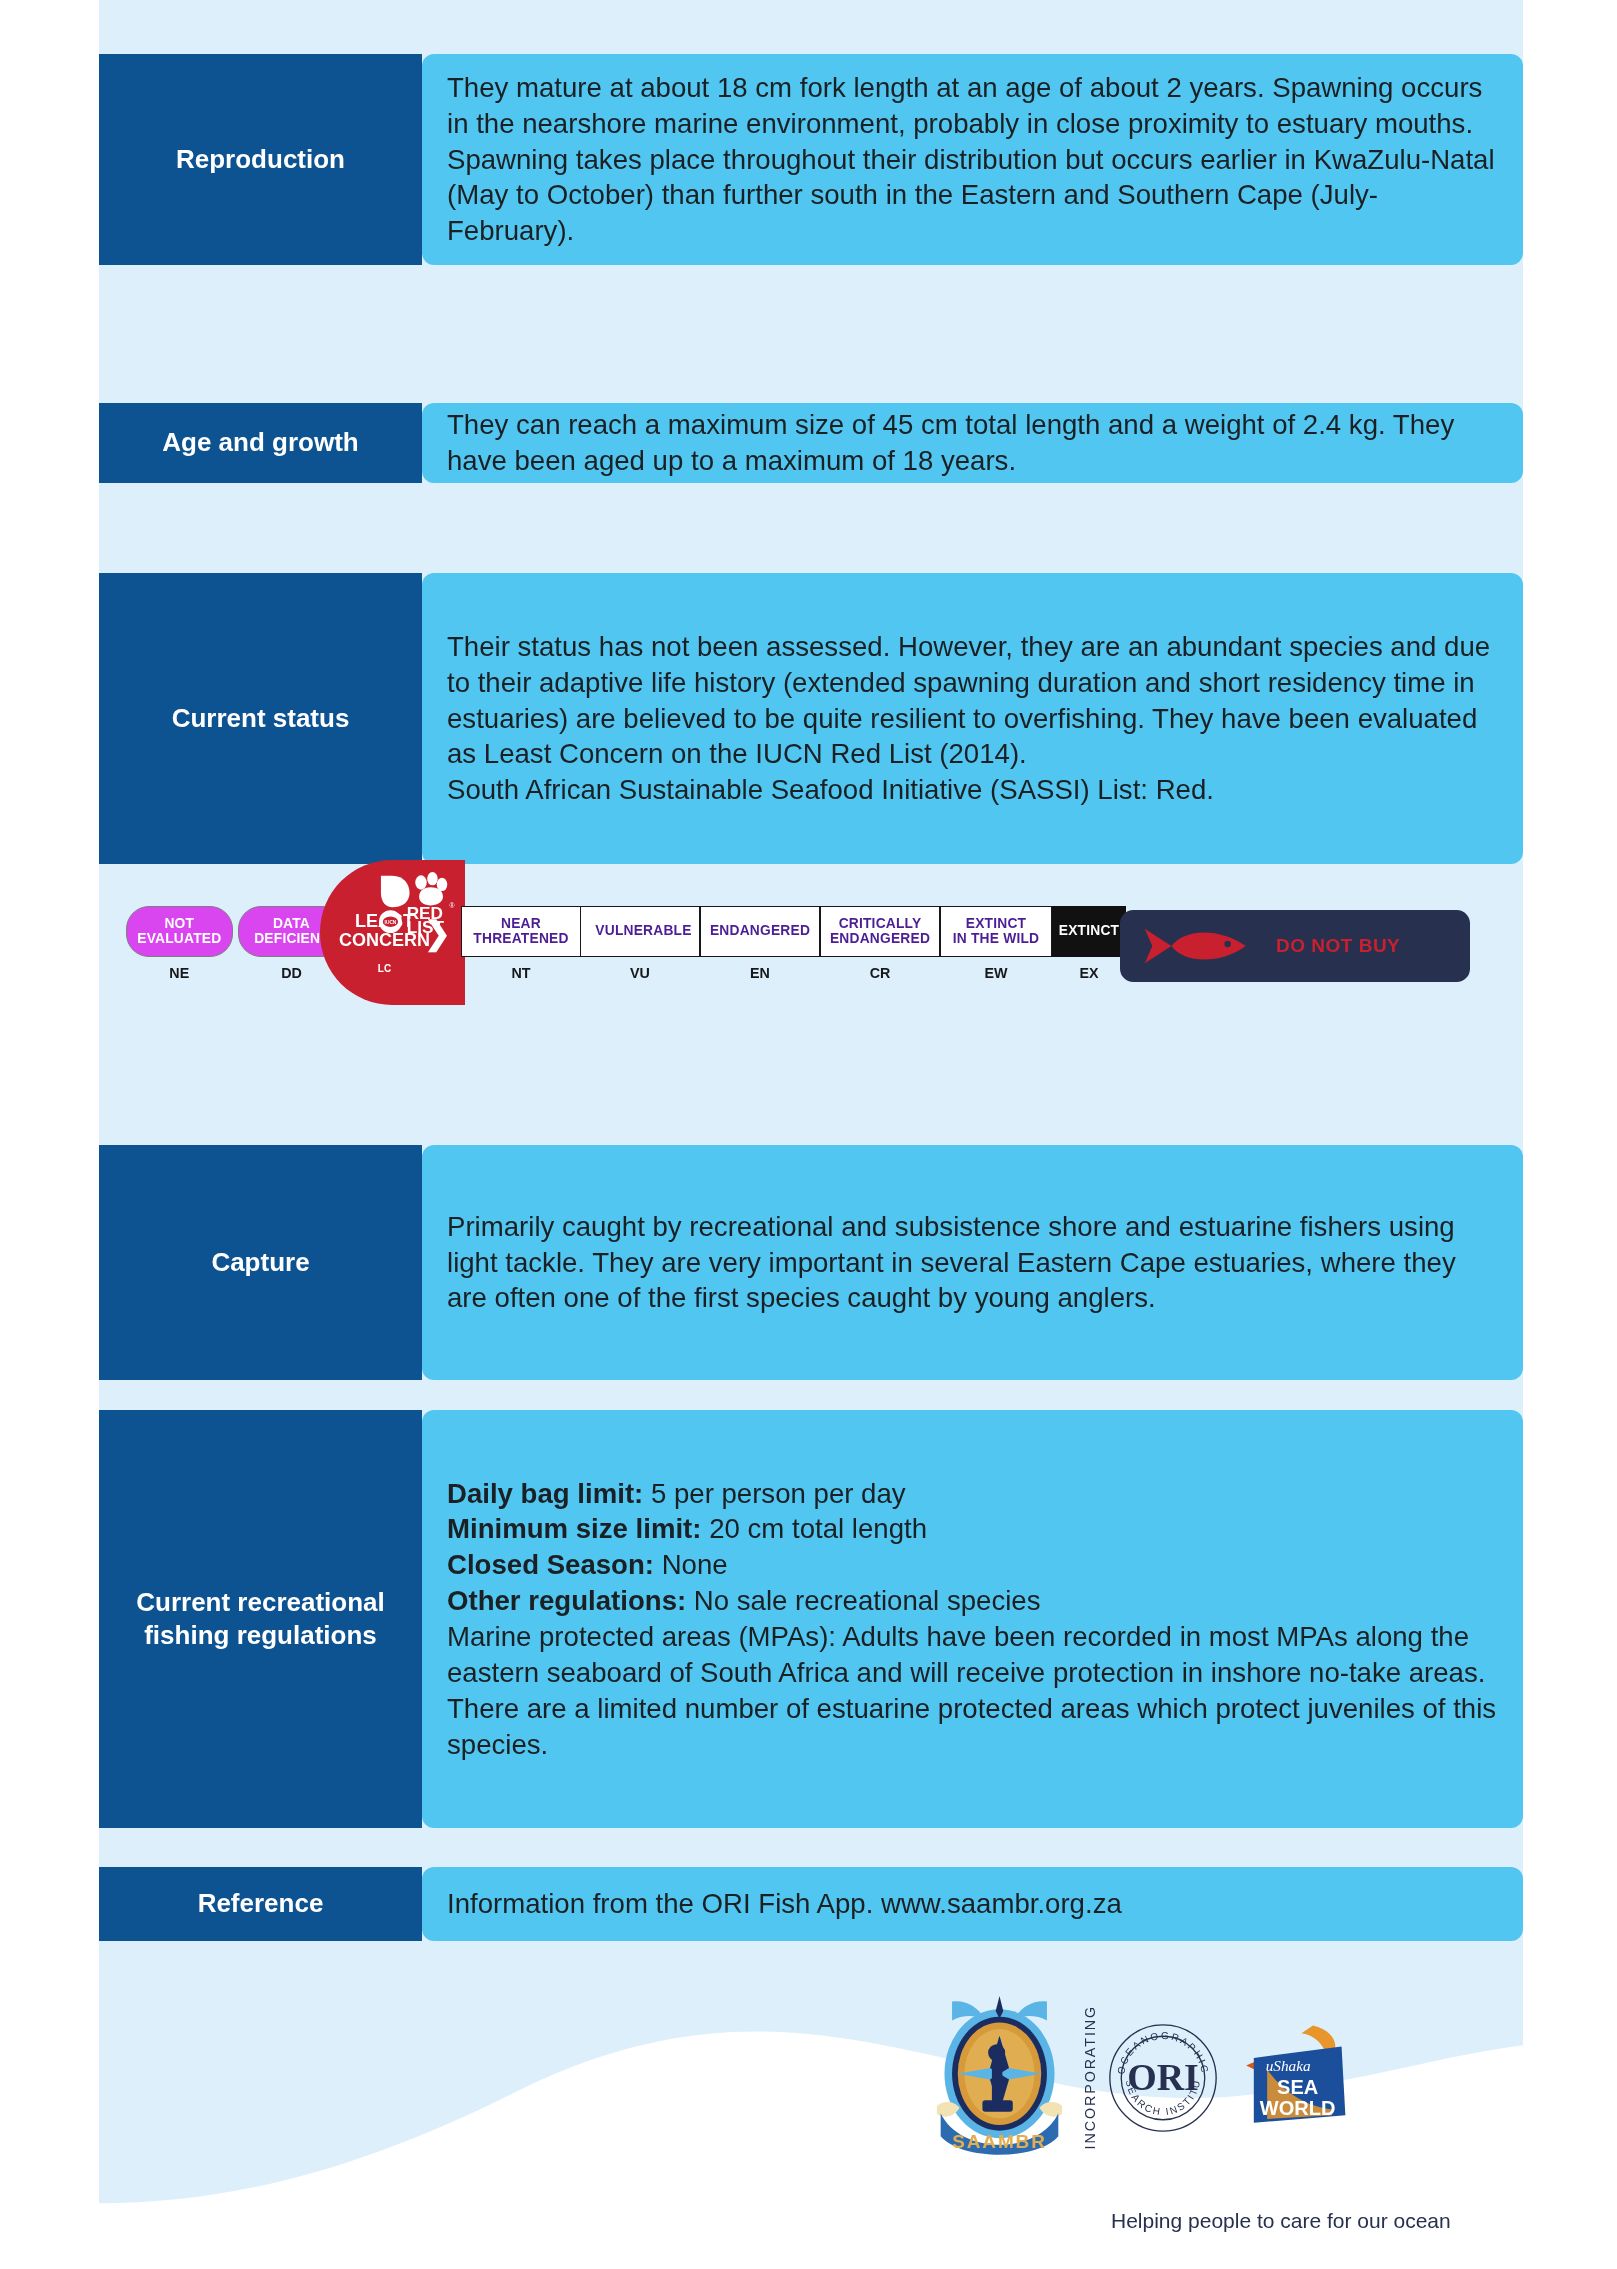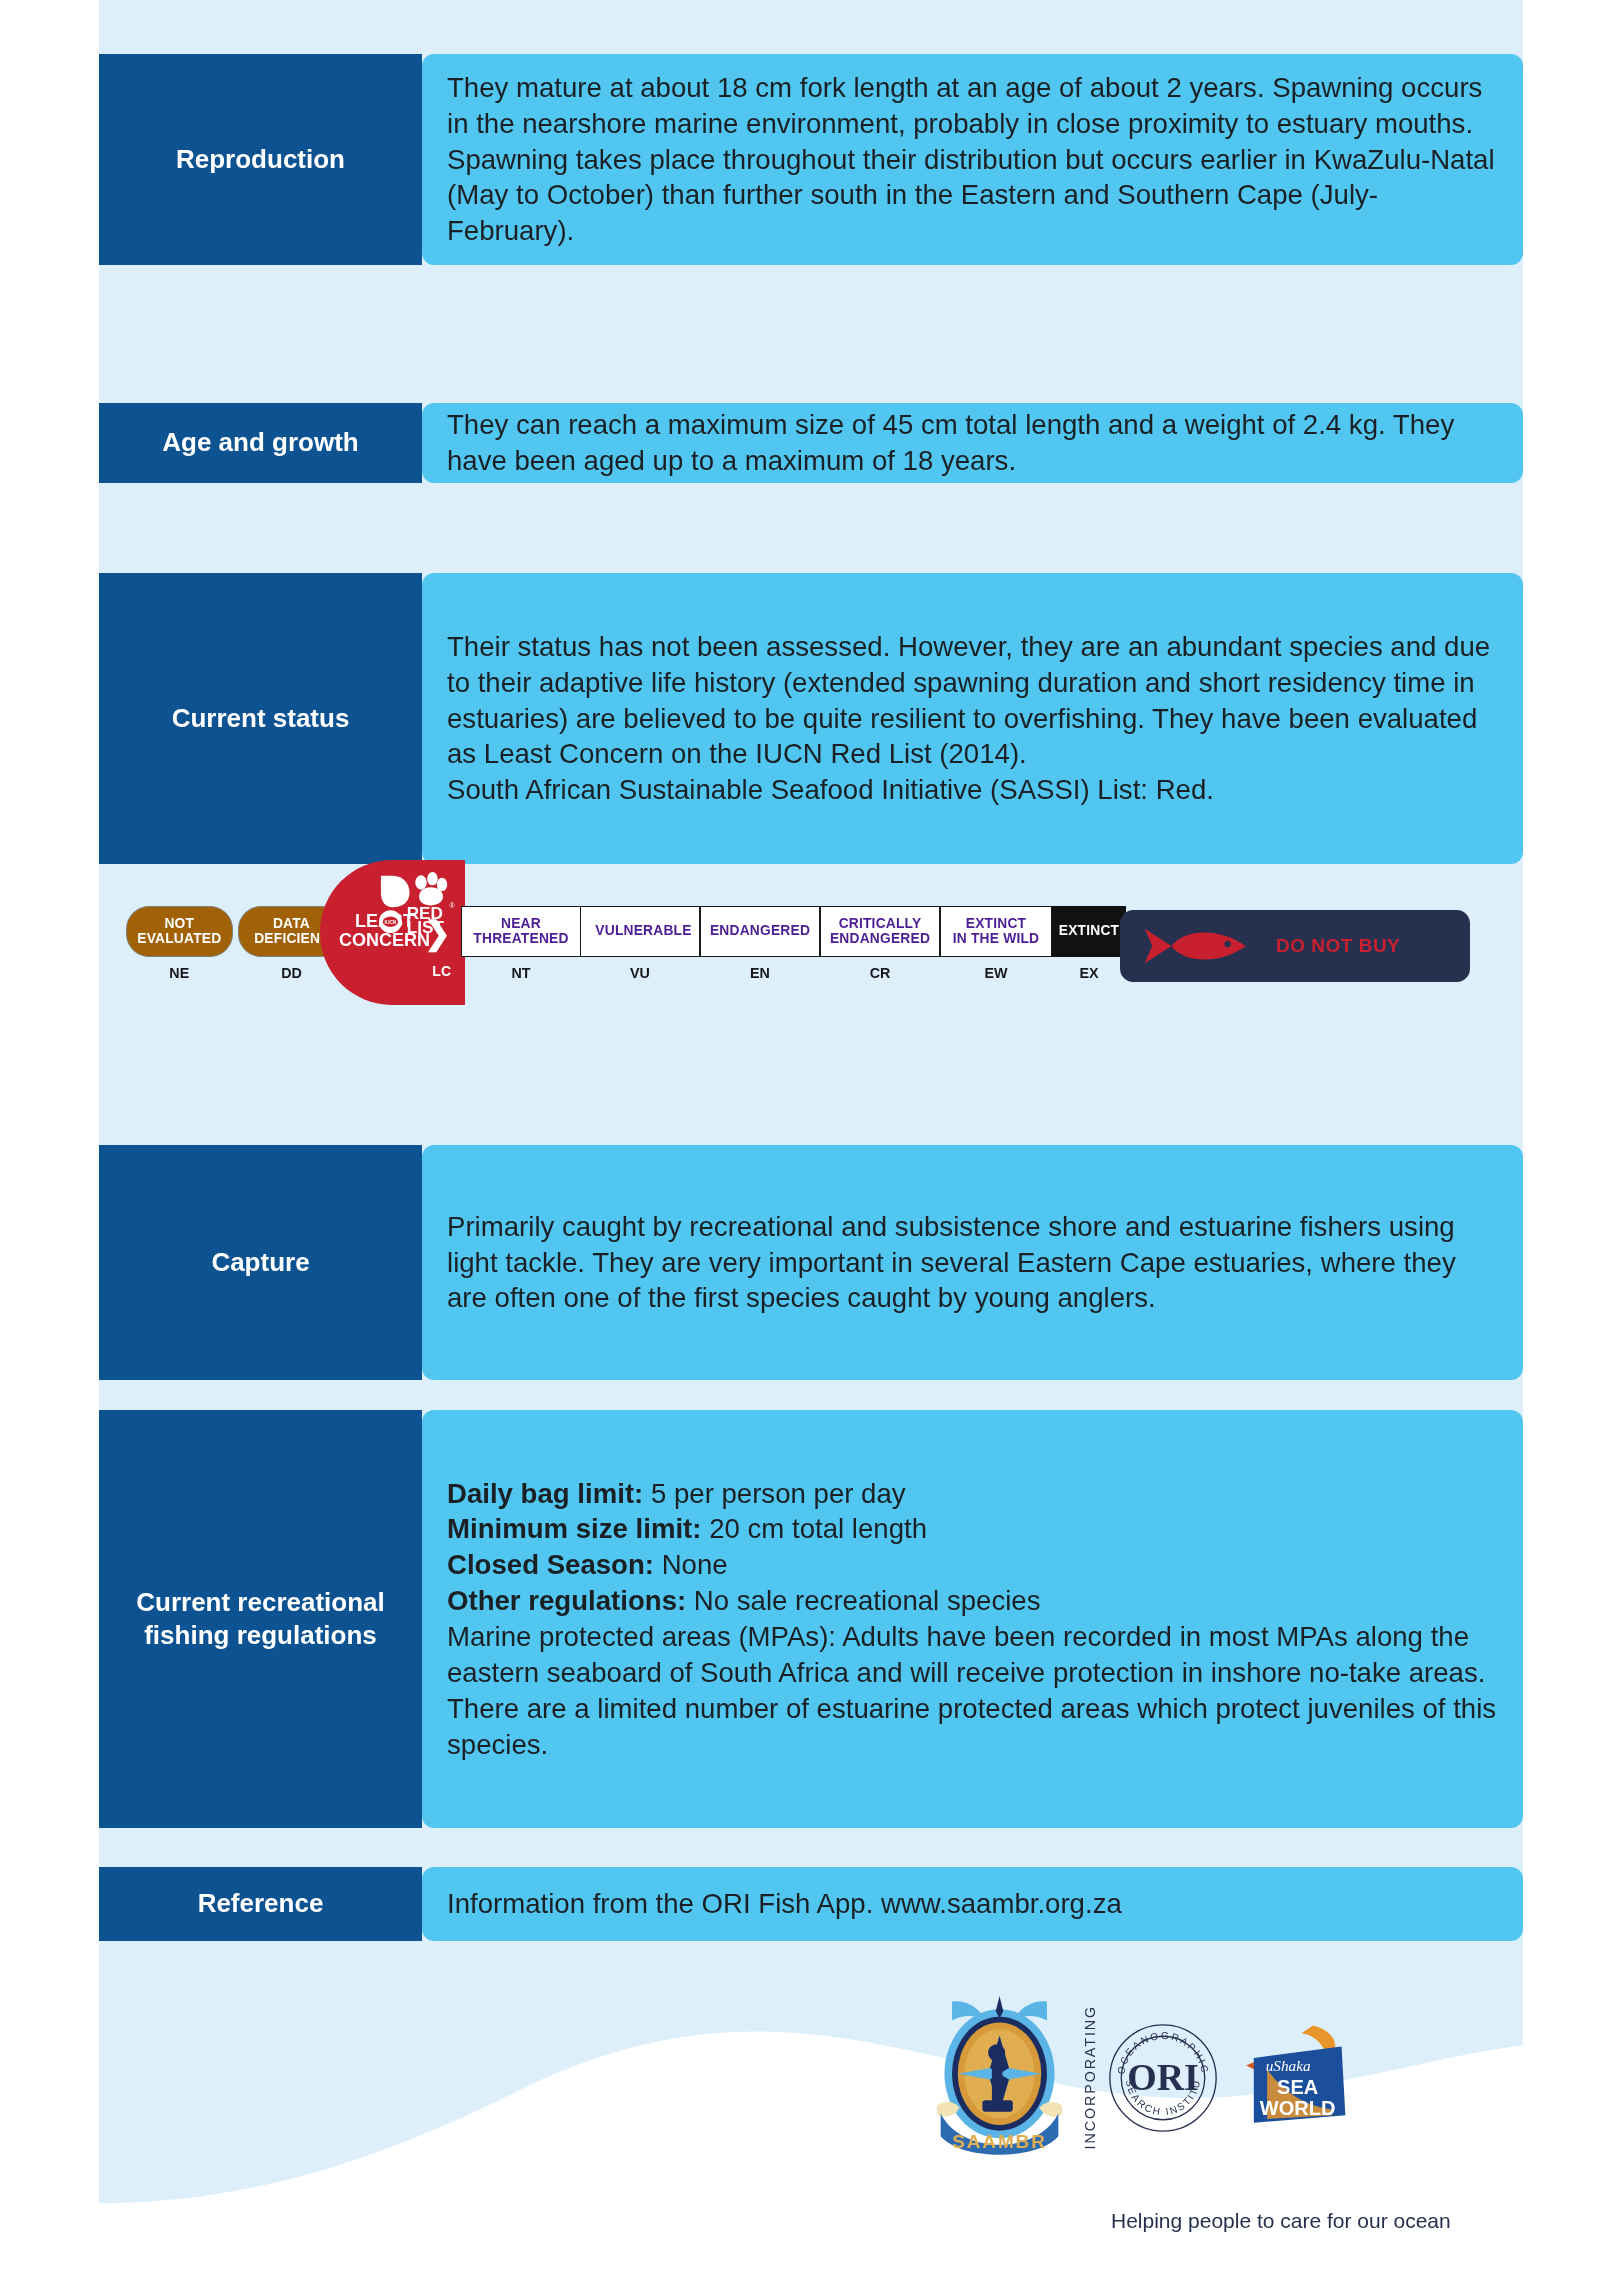--- a/index.html
+++ b/index.html
@@ -101,21 +101,21 @@
     font-weight: bold;
     letter-spacing: 0.2px;
     line-height: 1.08;
     display: flex;
     align-items: center;
     justify-content: center;
     text-align: center;
     white-space: pre-line;
   }
   .cat.grey {
-    background: #a16207;
+    background: #d946ef;
     color: #ffffff;
     border-color: #7e7e7e;
     border-radius: 23px;
   }
   .cat.black {
     background: #111111;
     color: #ffffff;
     border-color: #111111;
   }
   .abbr {
@@ -153,23 +153,23 @@
     font-weight: bold;
     font-size: 18px;
     line-height: 1.1;
     z-index: 4;
   }
   .lc-abbr {
     position: absolute;
     left: 196px;
     top: 57px;
     width: 133px;
-    text-align: right;
-    color: #ffffff;
-    font-size: 14px;
+    text-align: center;
+    color: #ffffff;
+    font-size: 10px;
     font-weight: bold;
     z-index: 4;
   }
   .chev {
     position: absolute;
     left: 302px;
     top: 11.4px;
     color: #ffffff;
     font-size: 32px;
     font-weight: bold;

